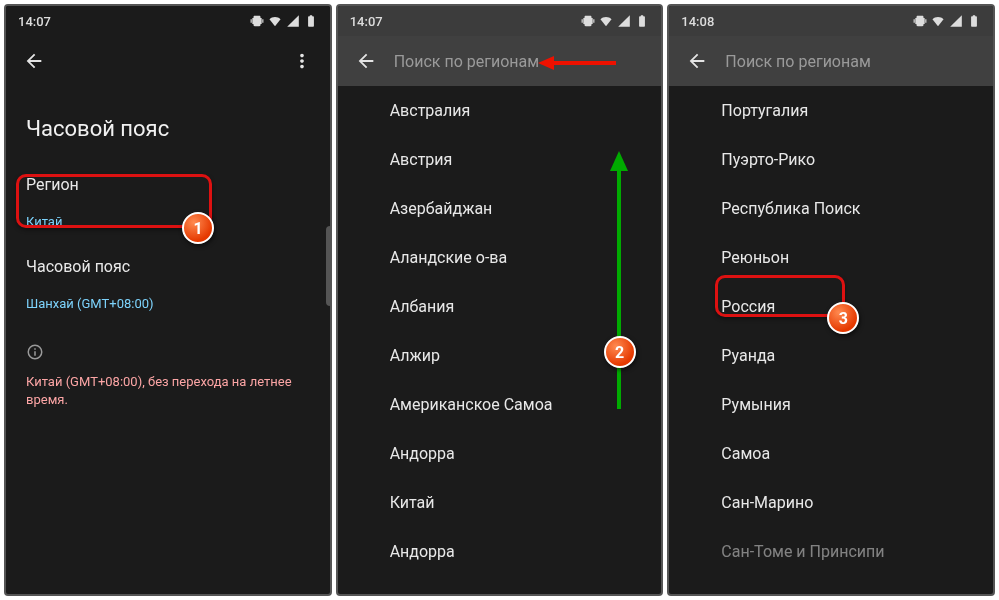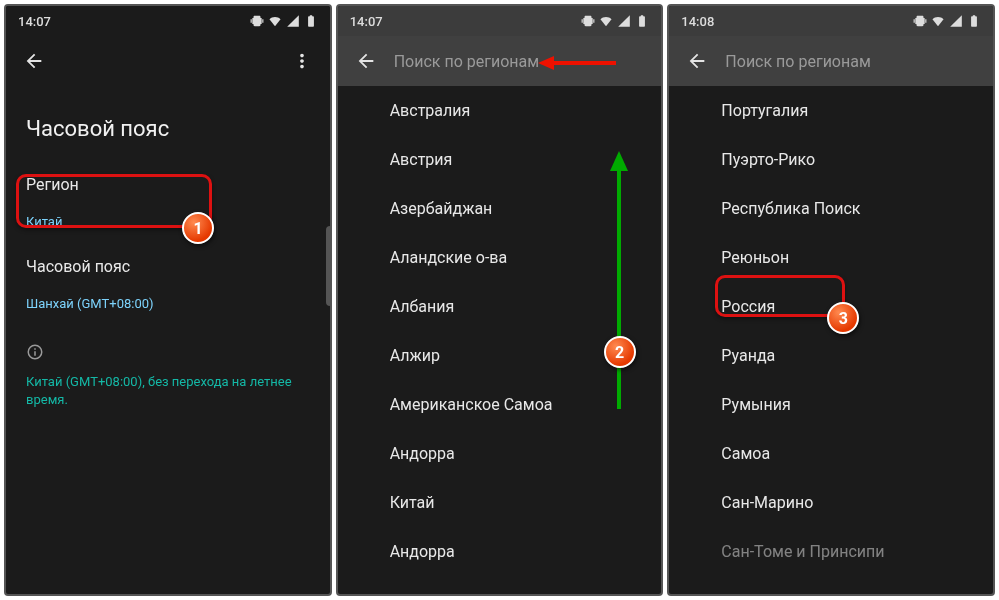--- a/index.html
+++ b/index.html
@@ -41,21 +41,21 @@
   }
   .setting {
     padding: 14px 20px;
   }
   .setting .label { font-size:16px; color:#e8e8e8; }
   .setting .sub { font-size:13px; color:#7dd3fc; margin-top:20px; }
   .infoicon {
     padding: 18px 20px 4px;
   }
   .infoicon svg { width:18px; height:18px; fill:#9a9a9a; }
-  .infotext { font-size:13px; color:#14b8a6; padding: 4px 20px; line-height:1.4; }
+  .infotext { font-size:13px; color:#fca5a5; padding: 4px 20px; line-height:1.4; }
   .edge {
     position:absolute; right:0; top:220px; width:4px; height:80px;
     background:#555; border-radius: 4px 0 0 4px;
   }
   .listitem {
     padding: 15px 20px 15px 52px; font-size:16px; color:#e8e8e8;
   }
   
   .hl {
     position:absolute; border:3px solid #d11; border-radius: 10px;

